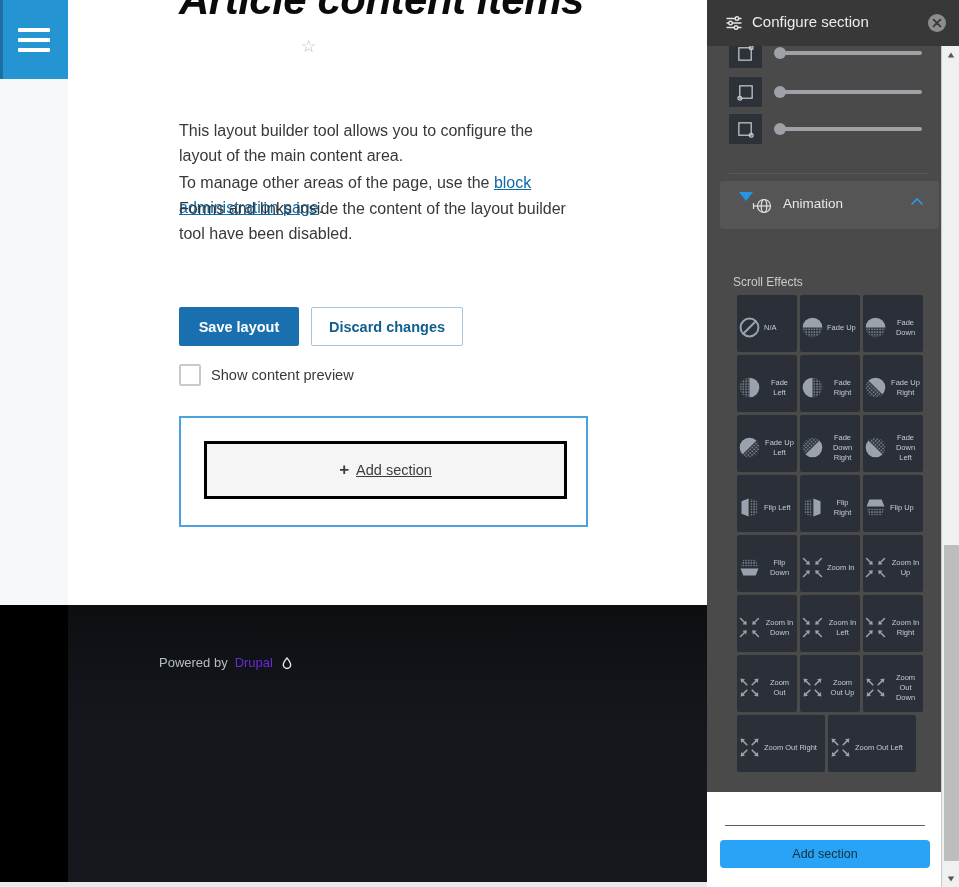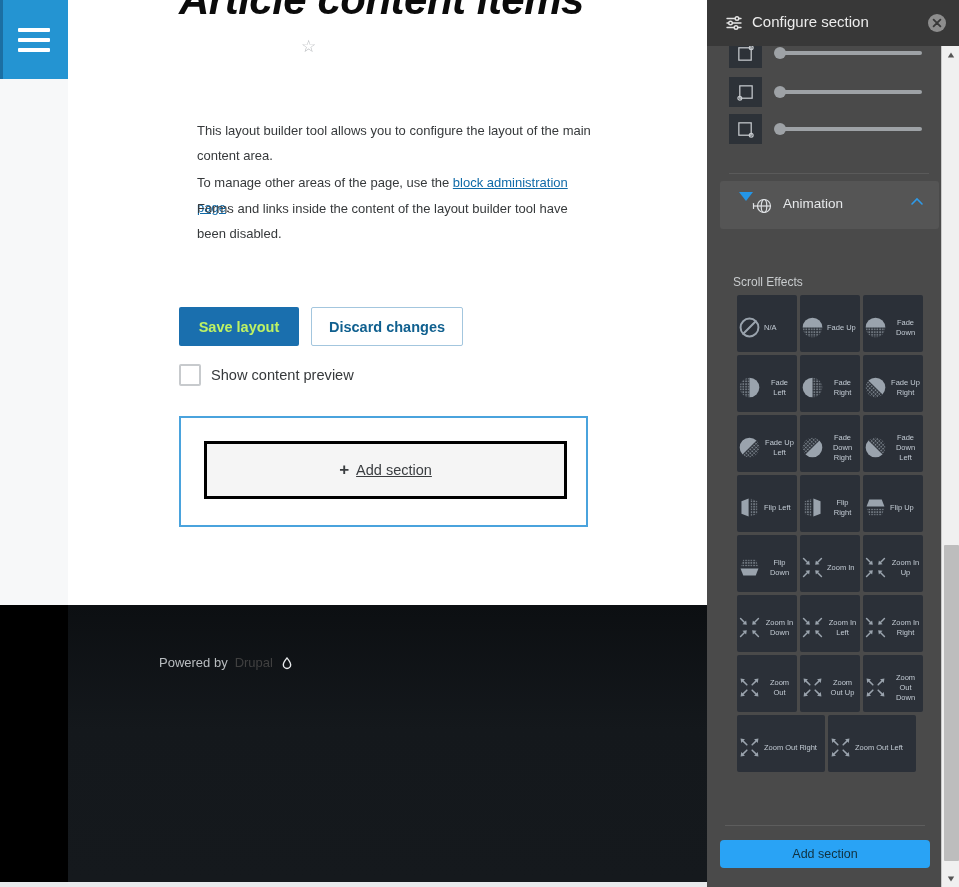--- a/index.html
+++ b/index.html
@@ -19,27 +19,27 @@
   #menu-toggle .bar.b3{top:48px;}
   #rail-edge{position:absolute;left:0;top:0;width:3px;height:79px;background:#1b6fa3;}
 
   
   #page-main{position:absolute;left:68px;top:0;width:639px;height:605px;background:#ffffff;overflow:hidden;}
 
   #page-title{position:absolute;left:111px;top:-30px;width:420px;
     font-size:42px;font-weight:bold;font-style:italic;line-height:60px;color:#0b0b0b;letter-spacing:-0.5px;}
   #fav-star{position:absolute;left:233px;top:38px;font-size:17px;color:#b9bcbf;line-height:17px;cursor:pointer;}
 
-  .para{position:absolute;left:111px;width:400px;font-size:13px;line-height:25px;color:#36393b;margin-left:18px;}
+  .para{position:absolute;left:111px;width:400px;font-size:16px;line-height:25px;color:#36393b;}
   #para1{top:118px;}
   #para2{top:170px;}
   #para3{top:196px;}
   .lnk{color:#0f6aa8;text-decoration:underline;cursor:pointer;}
 
-  #btn-save{position:absolute;left:111px;top:307px;width:120px;height:39px;background:#1a6fae;color:#bef264;
+  #btn-save{position:absolute;left:111px;top:307px;width:120px;height:39px;background:#1a6fae;color:#ffffff;
     border:none;border-radius:2px;font-size:14.5px;font-weight:bold;font-family:inherit;cursor:pointer;}
   #btn-discard{position:absolute;left:243px;top:307px;width:152px;height:39px;background:#fff;color:#10608f;
     border:1px solid #a3c6de;border-radius:2px;font-size:14.5px;font-weight:bold;font-family:inherit;cursor:pointer;}
 
   #cb-row{position:absolute;left:111px;top:364px;display:flex;align-items:center;gap:10px;cursor:pointer;}
   #cb-box{width:22px;height:22px;border:2px solid #c7cacd;background:#fff;border-radius:2px;box-sizing:border-box;}
   #cb-label{font-size:14.6px;color:#36393b;}
 
   #section-wrap{position:absolute;left:111px;top:416px;width:409px;height:111px;
     border:2px solid #4aa3dd;background:#fff;box-sizing:border-box;}
@@ -47,26 +47,26 @@
     border:3px solid #000;background:#f5f5f5;box-sizing:border-box;
     display:flex;align-items:center;justify-content:center;gap:7px;cursor:pointer;}
   #add-plus{font-size:17px;color:#3a3d40;font-weight:bold;}
   #add-section-label{font-size:14.5px;color:#3a3d40;text-decoration:underline;}
 
   
   #footer-black{position:absolute;left:0;top:605px;width:68px;height:277px;background:#000;}
   #footer-dark{position:absolute;left:68px;top:605px;width:639px;height:277px;
     background:linear-gradient(180deg,#0c0f12 0%,#14181c 45%,#15191d 100%);}
   #powered{position:absolute;left:111px;top:655px;font-size:13px;color:#b9bdc0;display:flex;align-items:center;gap:7px;margin-left:48px;}
-  #drupal-link{color:#404040;cursor:pointer;}
+  #drupal-link{color:#6d28d9;cursor:pointer;}
   #drupal-drop{display:inline-block;width:14px;height:14px;}
   #bottom-strip{position:absolute;left:0;top:882px;width:707px;height:5px;background:#e8eaec;}
 
   
-  #panel{position:absolute;left:707px;top:0;width:252px;height:887px;background:#4a4a4a;}
+  #panel{position:absolute;left:707px;top:0;width:252px;height:792px;background:#4a4a4a;}
   #panel-header{position:absolute;left:0;top:0;width:252px;height:46px;background:#383838;}
   #panel-header .hdr-icon{position:absolute;left:18px;top:14px;width:18px;height:18px;}
   #panel-title{position:absolute;left:45px;top:13px;font-size:15px;color:#ececec;}
   #panel-close{position:absolute;right:12px;top:13px;width:20px;height:20px;cursor:pointer;}
 
   #panel-body{position:absolute;left:0;top:46px;width:237px;height:841px;overflow:hidden;}
 
   
   .slider-row{position:absolute;left:22px;width:200px;height:30px;display:flex;align-items:center;}
   .slider-icon{width:33px;height:30px;background:#2d3238;display:flex;align-items:center;justify-content:center;flex:none;}

